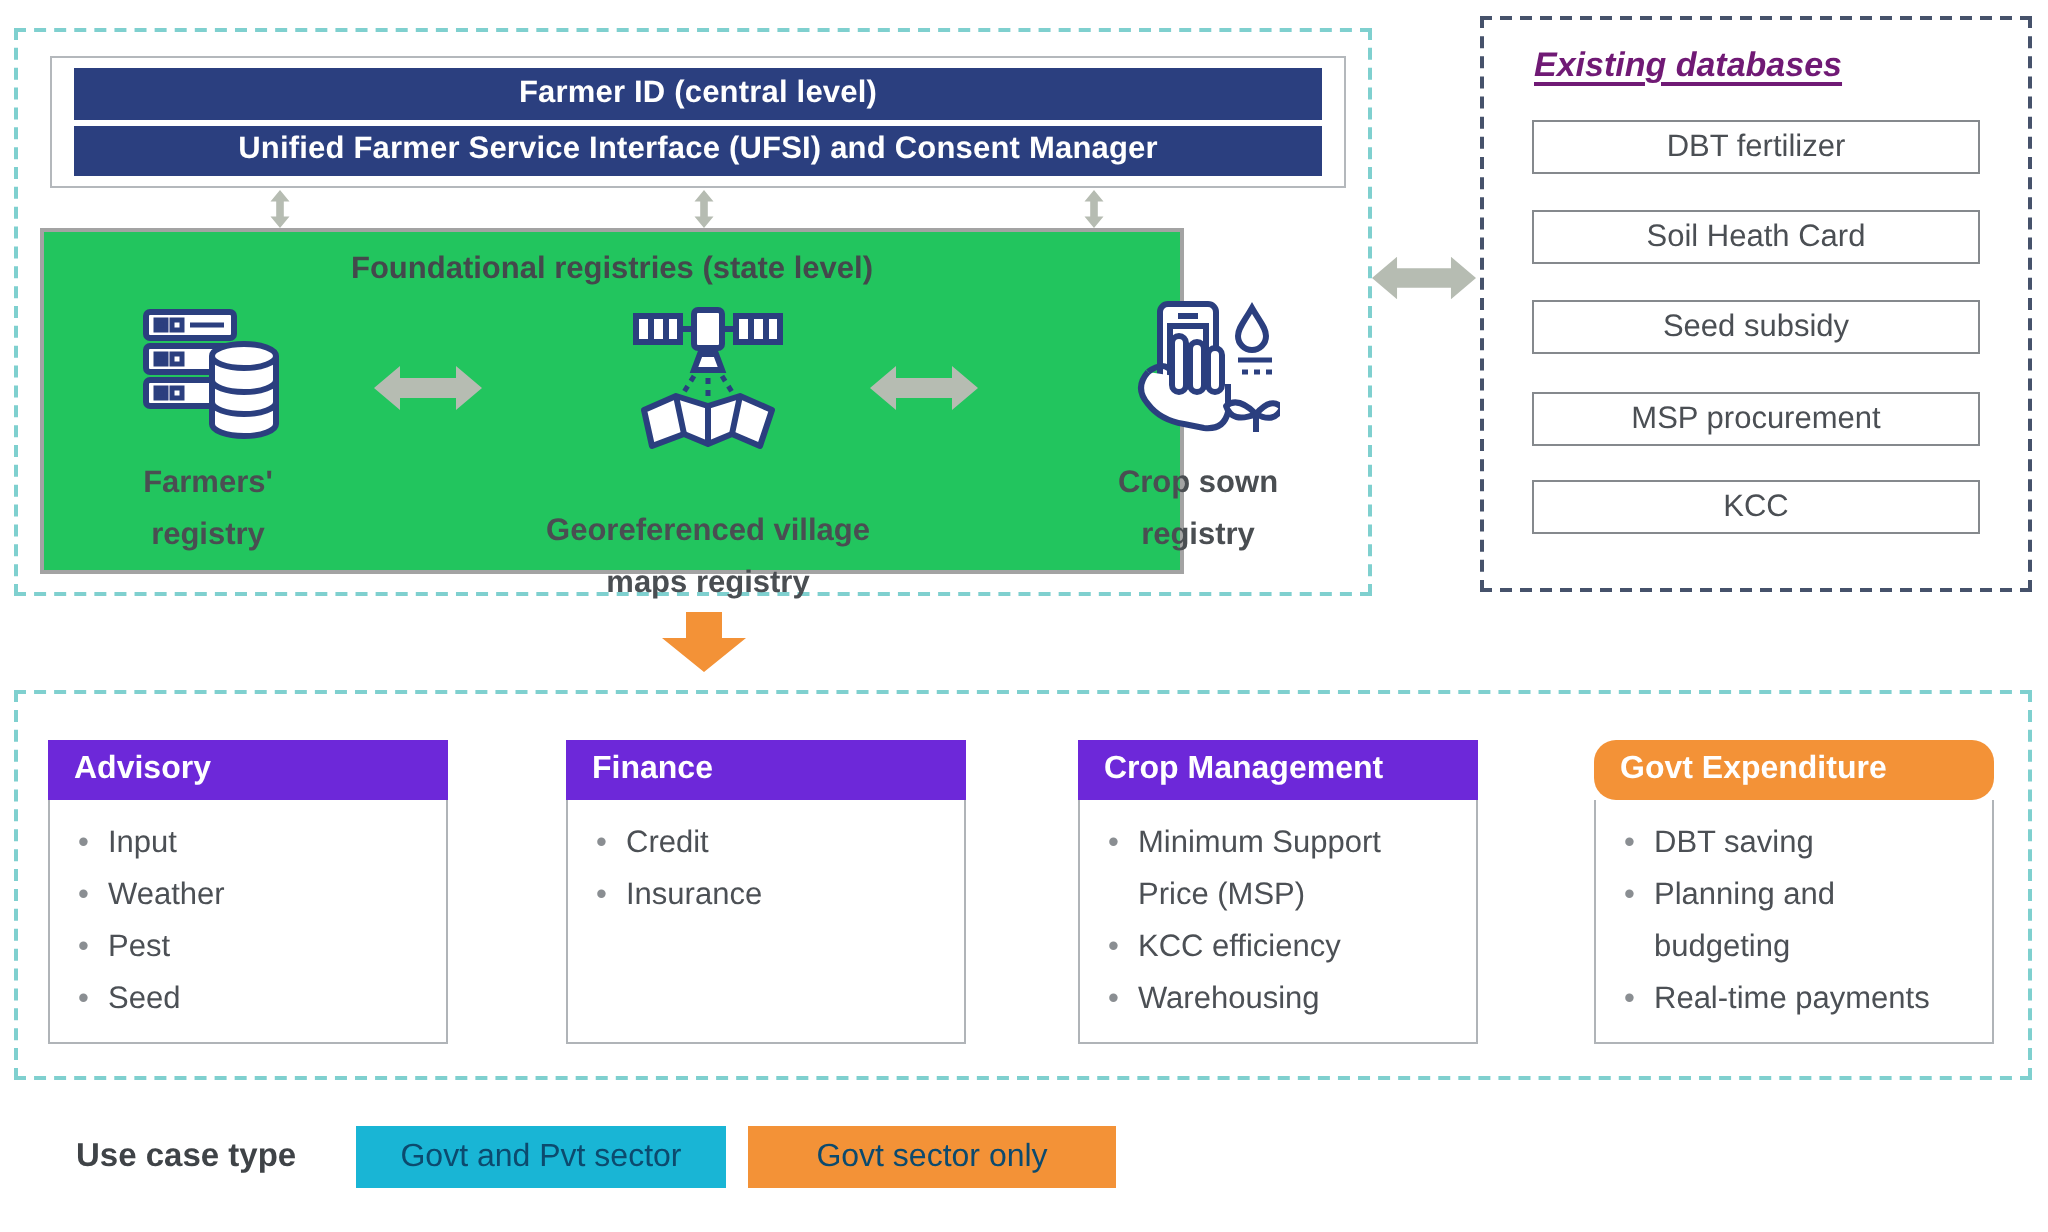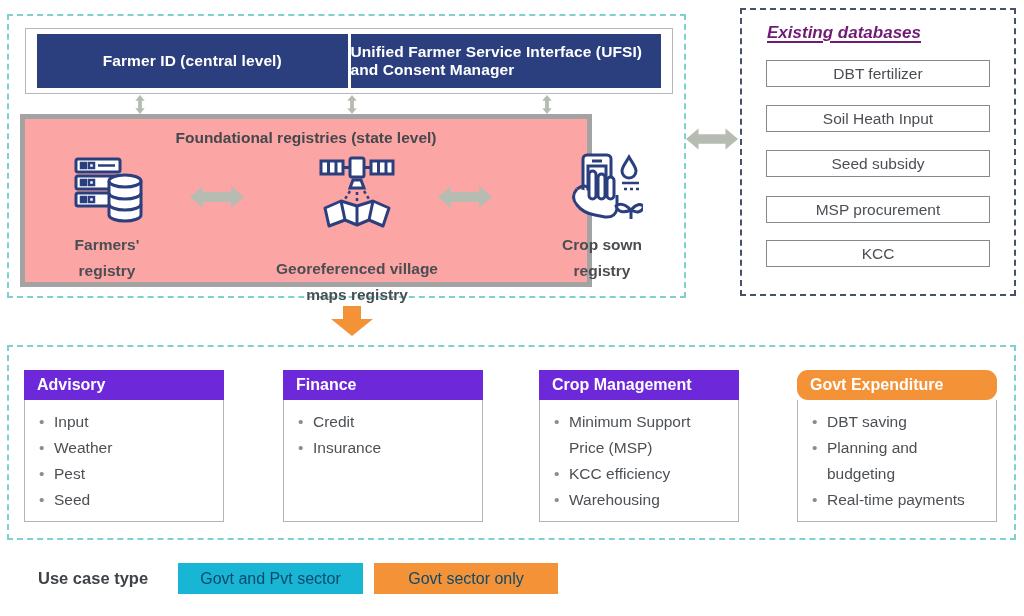--- a/index.html
+++ b/index.html
@@ -6,29 +6,29 @@
   html,body { width:1024px; height:616px; background:#ffffff;
     font-family:"Liberation Sans", sans-serif; }
   .stage { position:relative; width:1024px; height:616px; background:#fff; overflow:hidden; }
 
   
   .tl-region { position:absolute; left:7px; top:14px; width:679px; height:284px;
     border:2px dashed #7fd0cf; }
 
   .banner-wrap { position:absolute; left:16px; top:12px; width:648px; height:66px;
     background:#fff; border:1px solid #b4b8bc; padding:5px 11px; display:flex;
-    flex-direction:row; gap:3px; }
+    flex-direction:column; gap:3px; }
   .banner { background:#2b3f7f; color:#fff; font-weight:bold; font-size:15.5px;
     display:flex; align-items:center; justify-content:center; flex:1; letter-spacing:.1px; }
 
   .v-arrow { position:absolute; top:79px; }
   .v-arrow svg { display:block; }
 
   .found-box { position:absolute; left:11px; top:98px; width:572px; height:173px;
-    background:#fca5a5; border:5px solid #a3a3a3; }
+    background:#22c55e; border:2px solid #a3a3a3; }
   .found-title { position:absolute; left:0; top:10px; width:100%; text-align:center;
     font-weight:bold; font-size:15.5px; color:#44484c; }
   .reg-icon { position:absolute; }
   .reg-label { position:absolute; top:113px; text-align:center; font-weight:bold;
     font-size:15.5px; color:#4a4e52; line-height:26px; }
   .h-arrow { position:absolute; }
 
   
   .link-arrow { position:absolute; left:686px; top:122px; }
   .down-arrow { position:absolute; left:331px; top:306px; }
@@ -207,21 +207,21 @@
 
   <div class="link-arrow">
     <svg width="52" height="34" viewBox="0 0 54 32">
         <polygon points="0,16 13,5 13,11 41,11 41,5 54,16 41,27 41,21 13,21 13,27" fill="#b6bcb2"></polygon>
       </svg>
   </div>
 
   <div class="db-region">
     <div class="db-title">Existing databases</div>
     <div class="db-item" style="top:50px">DBT fertilizer</div>
-    <div class="db-item" style="top:95px">Soil Heath Input</div>
+    <div class="db-item" style="top:95px">Soil Heath Card</div>
     <div class="db-item" style="top:140px">Seed  subsidy</div>
     <div class="db-item" style="top:186px">MSP procurement</div>
     <div class="db-item" style="top:230px">KCC</div>
   </div>
 
   <div class="down-arrow">
     <svg width="42" height="30" viewBox="0 0 42 30">
         <polygon points="12,0 30,0 30,13 42,13 21,30 0,13 12,13" fill="#f39237"></polygon>
       </svg>
   </div>

